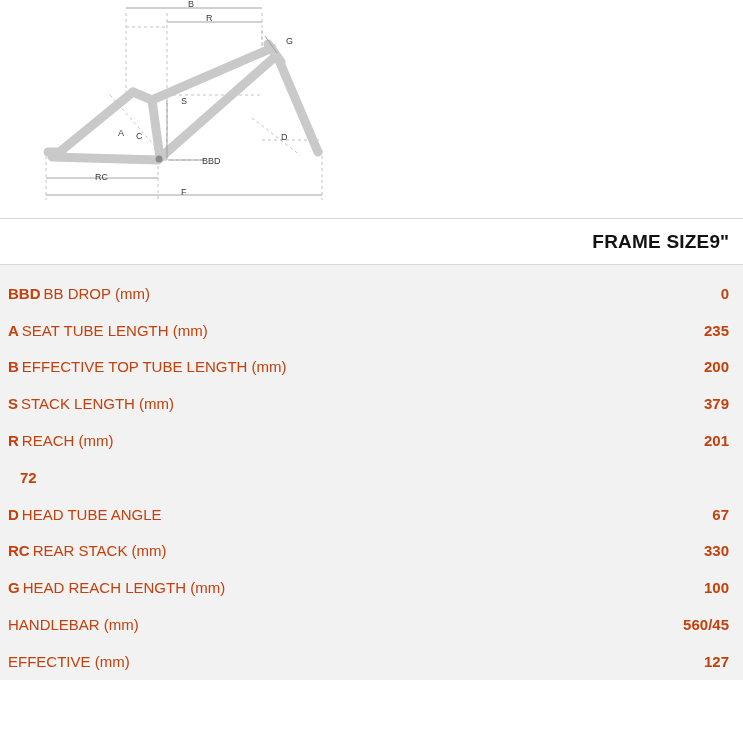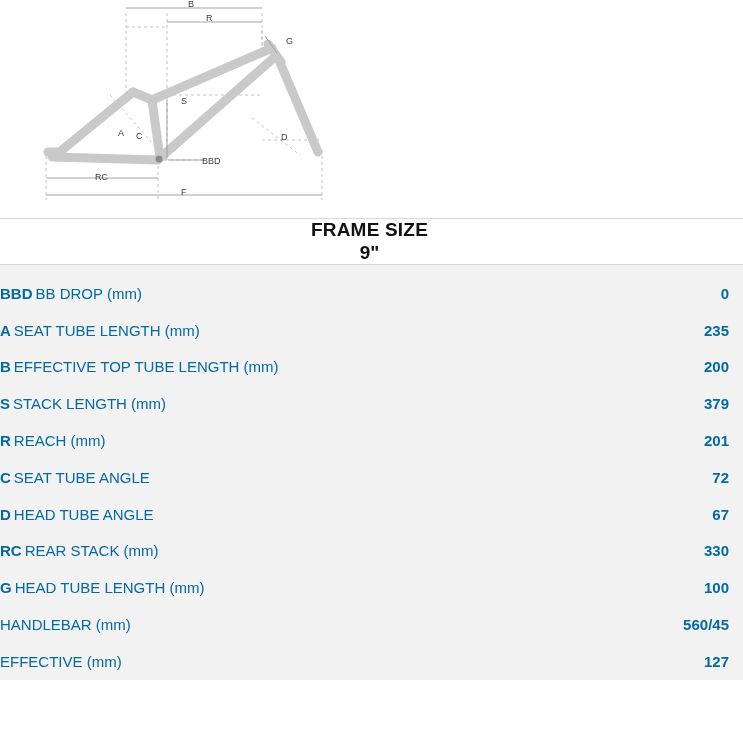--- a/index.html
+++ b/index.html
@@ -22,27 +22,26 @@
     height: 218px;
     position: relative;
     background: #ffffff;
   }
   .diagram-svg { display: block; }
 
   
   .frame-size-header {
     display: flex;
     align-items: center;
-    justify-content: space-between;
+    justify-content: flex-end;
     padding: 0 14px 0 10px;
     height: 47px;
     border-top: 1px solid #d8d8d8;
     border-bottom: 1px solid #d8d8d8;
     background: #ffffff;
-    flex-direction: column;
   }
   .frame-size-title {
     font-size: 19px;
     font-weight: bold;
     letter-spacing: 0.2px;
     color: #121212;
   }
   .frame-size-value {
     font-size: 19px;
     font-weight: bold;
@@ -51,24 +50,24 @@
 
   
   .spec-table {
     background: #f2f2f2;
     padding-top: 10px;
   }
   .spec-row {
     display: flex;
     align-items: center;
     justify-content: space-between;
-    padding: 0 14px 0 0;
+    padding: 0 14px 0 8px;
     height: 36.8px;
     font-size: 15px;
-    color: #0369a1;
+    color: #c2410c;
   }
   .spec-label {
     white-space: nowrap;
     overflow: hidden;
     text-overflow: ellipsis;
   }
   .spec-code {
     font-weight: bold;
     margin-right: 3px;
   }
@@ -173,33 +172,32 @@
     </div>
     <div class="spec-row">
       <div class="spec-label"><span class="spec-code">S</span><span>STACK LENGTH (mm)</span></div>
       <div class="spec-value">379</div>
     </div>
     <div class="spec-row">
       <div class="spec-label"><span class="spec-code">R</span><span>REACH (mm)</span></div>
       <div class="spec-value">201</div>
     </div>
     <div class="spec-row">
-      <div class="spec-label"><span class="spec-code">C</span><span>SEAT TUBE ANGLE</span></div>
       <div class="spec-value">72</div>
     </div>
     <div class="spec-row">
       <div class="spec-label"><span class="spec-code">D</span><span>HEAD TUBE ANGLE</span></div>
       <div class="spec-value">67</div>
     </div>
     <div class="spec-row">
       <div class="spec-label"><span class="spec-code">RC</span><span>REAR STACK (mm)</span></div>
       <div class="spec-value">330</div>
     </div>
     <div class="spec-row">
-      <div class="spec-label"><span class="spec-code">G</span><span>HEAD TUBE LENGTH (mm)</span></div>
+      <div class="spec-label"><span class="spec-code">G</span><span>HEAD REACH LENGTH (mm)</span></div>
       <div class="spec-value">100</div>
     </div>
     <div class="spec-row">
       <div class="spec-label"><span>HANDLEBAR (mm)</span></div>
       <div class="spec-value">560/45</div>
     </div>
     <div class="spec-row">
       <div class="spec-label"><span>EFFECTIVE (mm)</span></div>
       <div class="spec-value">127</div>
     </div>

